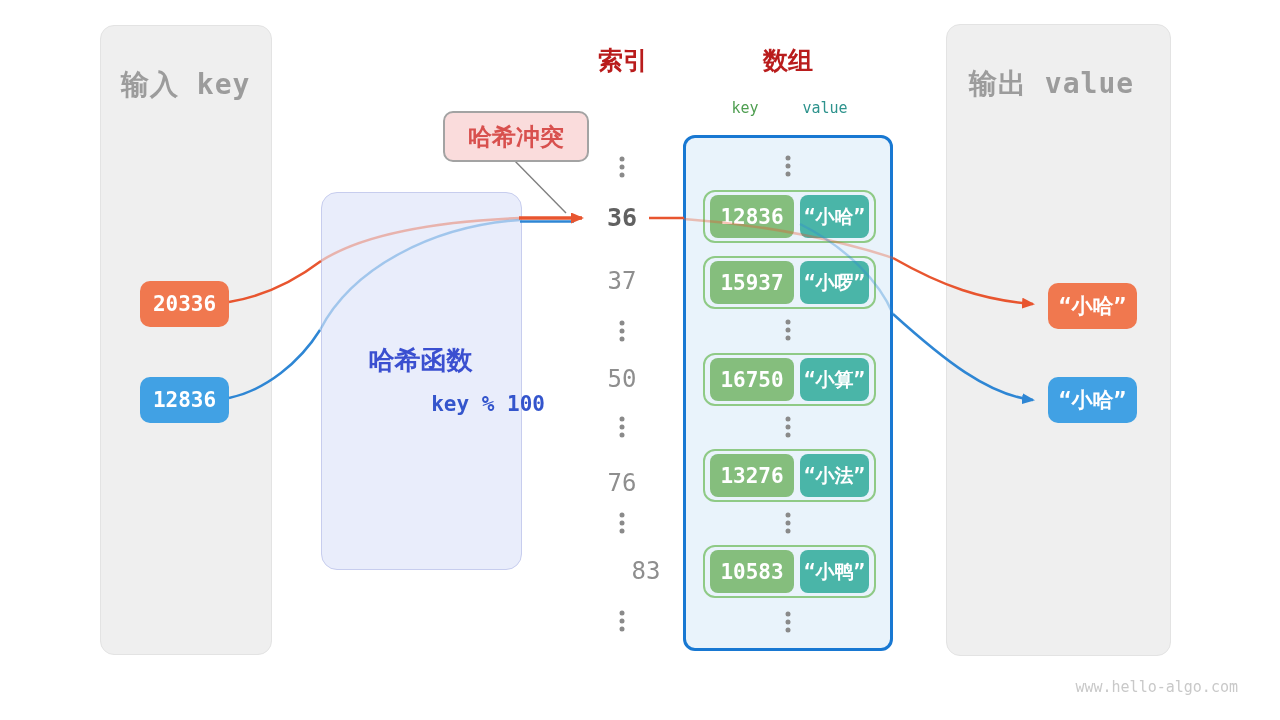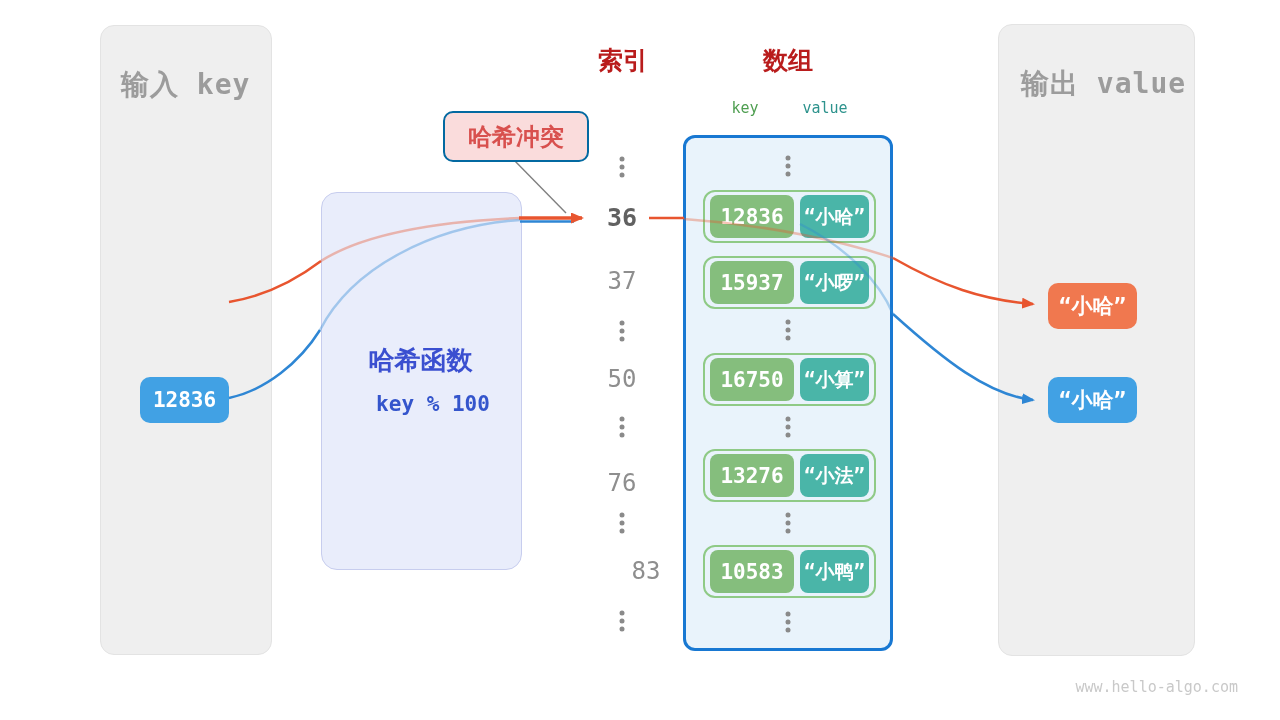--- a/index.html
+++ b/index.html
@@ -6,21 +6,21 @@
   .stage{
     position:relative;width:1280px;height:720px;overflow:hidden;background:#ffffff;
     font-family:"DejaVu Sans","Liberation Sans",sans-serif;
   }
 
   
   .panel{
     position:absolute;background:#EFEFEF;border:1px solid #E3E3E3;border-radius:14px;
   }
   .panel-left{left:100px;top:25px;width:170px;height:628px;}
-  .panel-right{left:998px;top:24px;width:195px;height:630px;}
+  .panel-right{left:946px;top:24px;width:195px;height:630px;padding-left:28px;}
   .panel-title{
     position:absolute;top:40px;left:20px;font-size:28px;font-weight:bold;color:#9C9C9C;
     letter-spacing:1px;white-space:nowrap;
     font-family:"DejaVu Sans Mono","DejaVu Sans",sans-serif;
   }
 
   
   .chip{
     position:absolute;width:89px;height:46px;border-radius:10px;
     display:flex;align-items:center;justify-content:center;
@@ -33,29 +33,29 @@
   
   .hash-box{
     position:absolute;left:321px;top:192px;width:199px;height:376px;
     background:#E9EDFB;border:1.5px solid #C7CDEE;border-radius:16px;
   }
   .hash-title{
     position:absolute;left:321px;top:343px;width:199px;text-align:center;
     font-size:26px;font-weight:bold;color:#3A4FD0;
   }
   .hash-formula{
-    position:absolute;left:321px;top:392px;width:224px;text-align:center;
+    position:absolute;left:321px;top:392px;width:224px;text-align:right;
     font-size:21px;font-weight:bold;color:#3455CC;
     font-family:"DejaVu Sans Mono","Liberation Mono",monospace;
   }
 
   
   .collision{
     position:absolute;left:443px;top:111px;width:142px;height:47px;
-    background:#FADCDC;border:2px solid #0369a1;border-radius:10px;
+    background:#FADCDC;border:2px solid #a3a3a3;border-radius:10px;
     display:flex;align-items:center;justify-content:center;
     font-size:24px;font-weight:bold;color:#D8504E;z-index:3;
   }
 
   
   .col-title{
     position:absolute;transform:translate(-50%,-50%);
     font-size:25px;font-weight:bold;color:#b91c1c;white-space:nowrap;
   }
   .kv-header{
@@ -108,20 +108,21 @@
   }
 </style>
 </head>
 <body>
 
 <div class="stage">
 
   <div class="panel panel-left">
     <div class="panel-title">输入 key</div>
   </div>
+  <div class="chip orange" style="left:140px;top:281px;">20336</div>
   <div class="chip blue" style="left:140px;top:377px;">12836</div>
 
   <div class="hash-box"></div>
   <div class="hash-title">哈希函数</div>
   <div class="hash-formula">key % 100</div>
 
   <div class="collision">哈希冲突</div>
 
   <div class="col-title" style="left:623px;top:60px;">索引</div>
   <div class="col-title" style="left:788px;top:60px;">数组</div>

